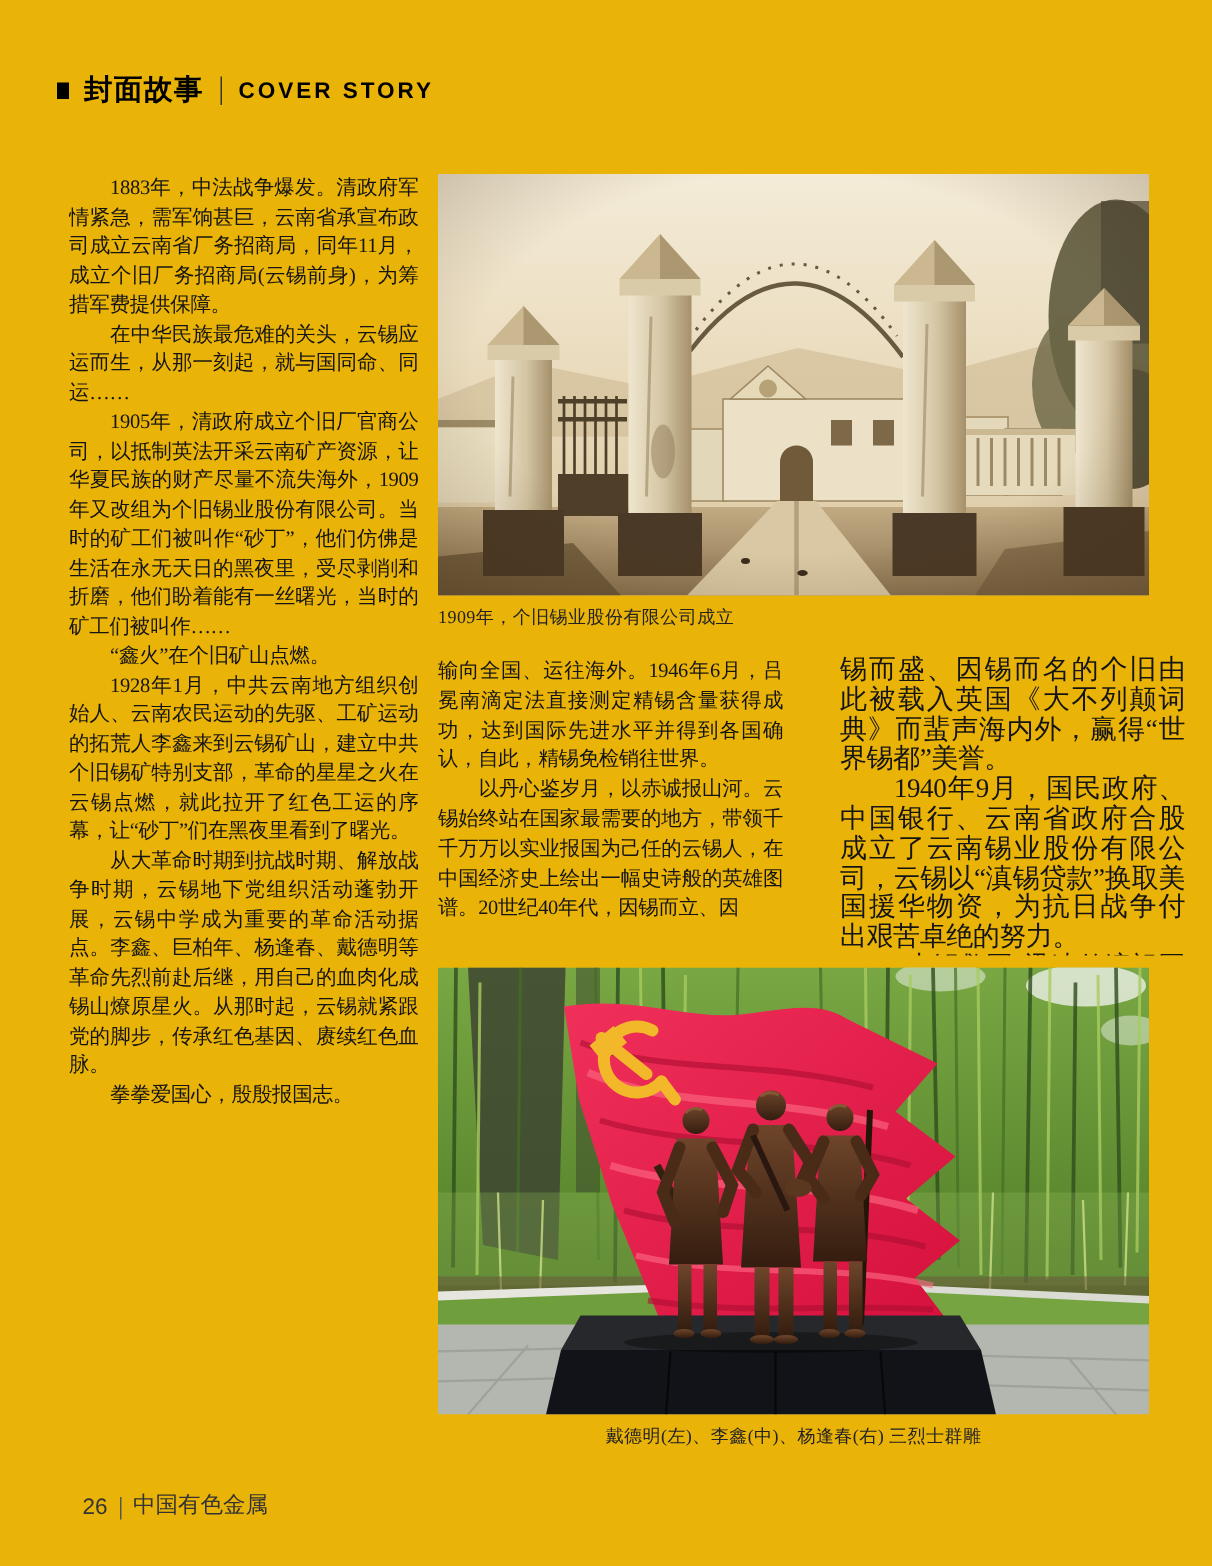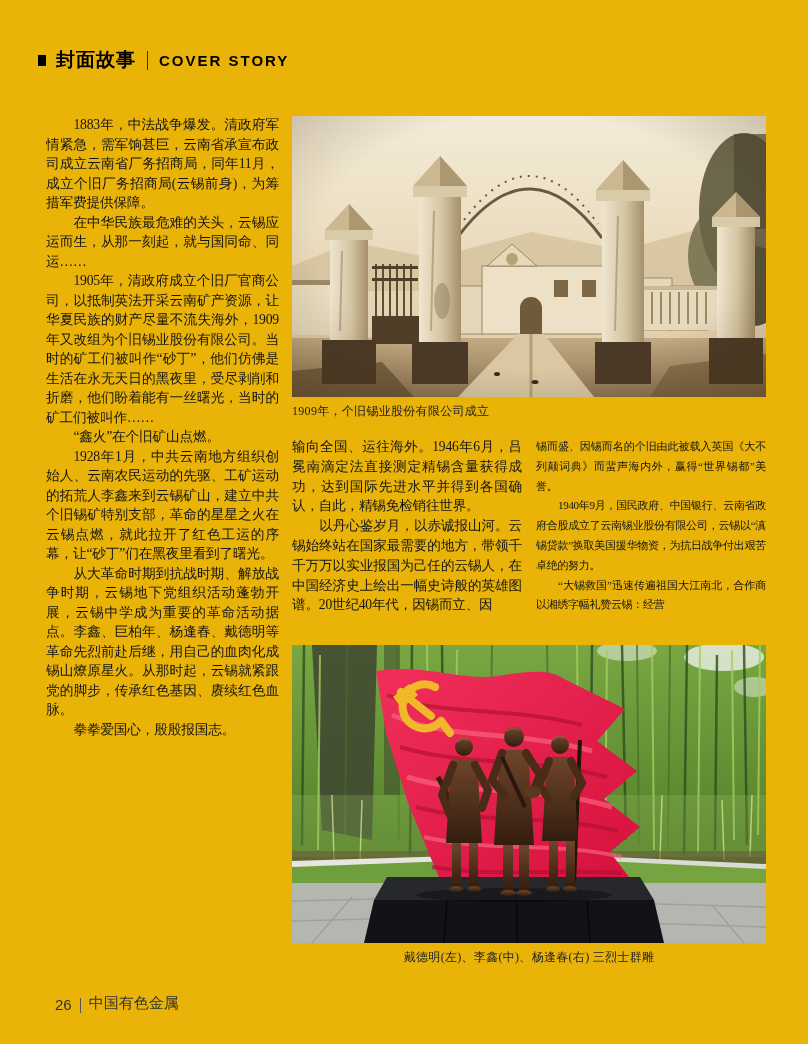--- a/index.html
+++ b/index.html
@@ -14,22 +14,22 @@
   .header .en{font-family:"Liberation Sans",sans-serif;font-weight:bold;font-size:15px;
               letter-spacing:2px;color:#000;}
   
   .col{position:absolute;text-align:justify;color:#141414;}
   .col p{margin:0;}
   .col p.ind{text-indent:2em;}
   #col1{left:46px;top:115px;width:233px;height:860px;overflow:hidden;
         font-size:13.7px;line-height:19.5px;letter-spacing:-0.2px;}
   #col2{left:292px;top:437px;width:230px;height:200px;overflow:hidden;
         font-size:13.6px;line-height:19.8px;letter-spacing:-0.2px;}
-  #col3{left:536px;top:437px;width:230px;height:200px;overflow:hidden;
-        font-size:11px;line-height:19.8px;letter-spacing:-0.3px;}
+  #col3{left:560px;top:437px;width:230px;height:200px;overflow:hidden;
+        font-size:18px;line-height:19.8px;letter-spacing:-0.3px;}
   
   figure{position:absolute;margin:0;}
   #photo-top{left:292px;top:116px;width:542px;}
   #photo-bottom{left:292px;top:645px;width:474px;text-align:center;}
   figure svg{display:block;}
   figcaption{font-size:12px;color:#222;margin-top:6px;letter-spacing:0.3px;}
   
   .footer{position:absolute;left:55px;top:994px;display:flex;align-items:flex-end;
           font-family:"Liberation Sans",sans-serif;font-size:15px;color:#333;}
   .footer .bar{width:1px;height:15px;background:#555;margin:0 8px;}

